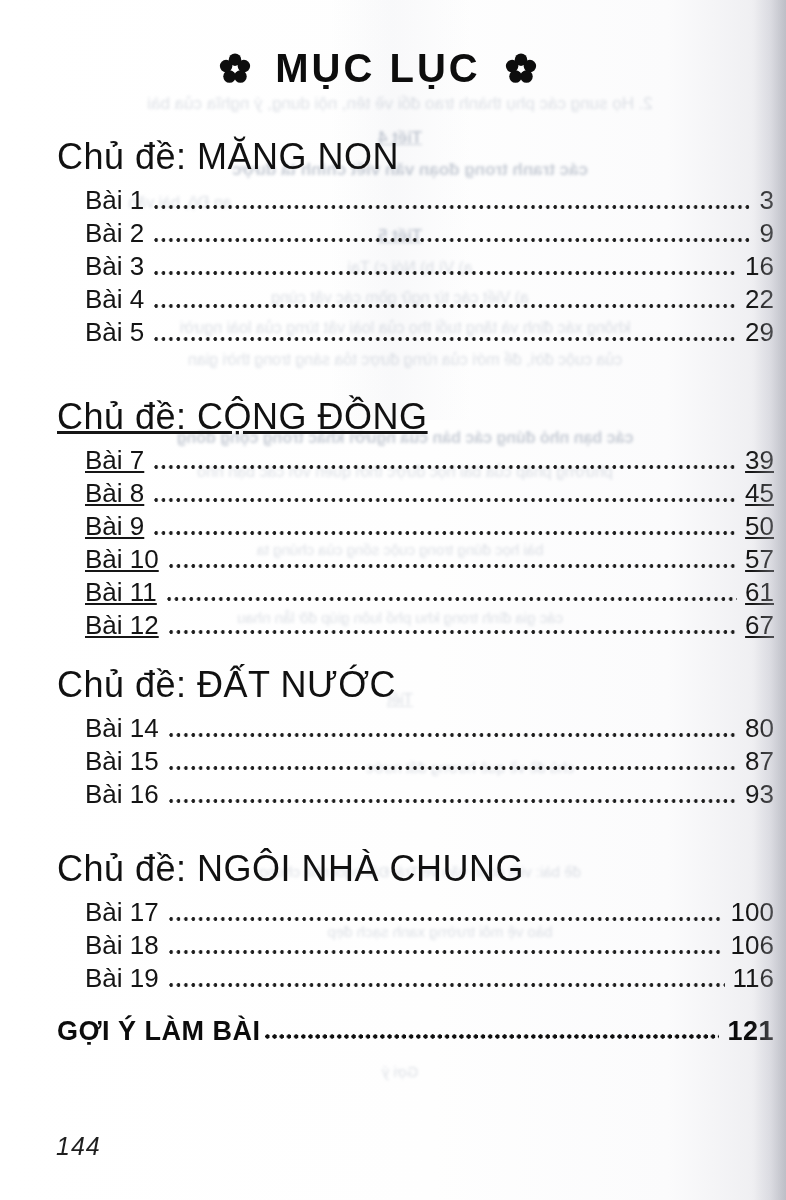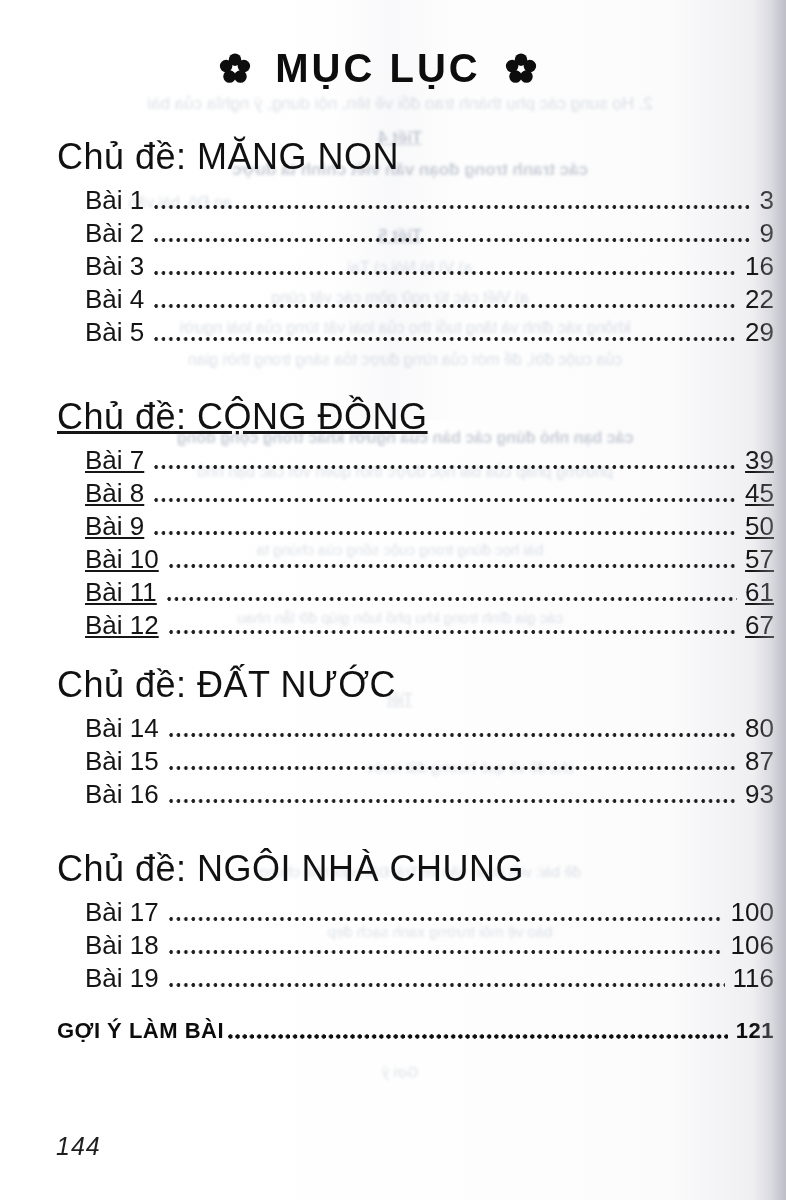--- a/index.html
+++ b/index.html
@@ -51,21 +51,21 @@
   .entry .label{white-space:nowrap;text-align:right;}
   .entry .pagenum{white-space:nowrap;margin-left:6px;}
   .leader{
     flex:1;height:6px;align-self:flex-end;margin:0 2px 7px 10px;
     background-image:radial-gradient(circle at 2.2px 3px,#1c1c1c 1.65px,transparent 2.05px);
     background-size:7.4px 6px;background-repeat:repeat-x;background-position:left bottom;
   }
   .footer-entry{
     position:absolute;left:57px;right:12px;top:1014px;
     display:flex;align-items:baseline;
-    font-size:22px;font-weight:700;line-height:34px;letter-spacing:0.5px;color:#0c0c0c;
+    font-size:27px;font-weight:700;line-height:34px;letter-spacing:0.5px;color:#0c0c0c;
   }
   .footer-entry .leader{
     margin:0 2px 8px 4px;height:7px;
     background-image:radial-gradient(circle at 2.4px 3.5px,#0e0e0e 1.95px,transparent 2.4px);
     background-size:7.2px 7px;
   }
   .footer-entry .pagenum{margin-left:6px;}
 
   .folio{
     position:absolute;left:56px;top:1132px;

